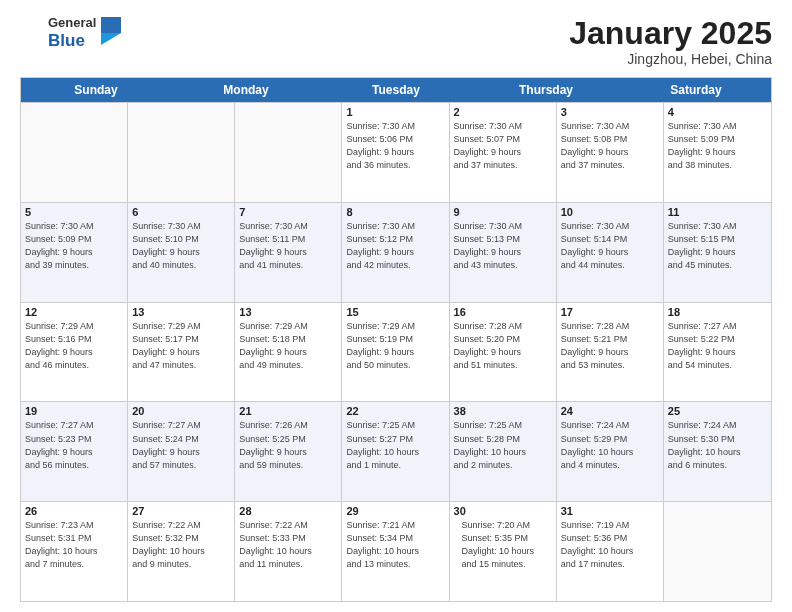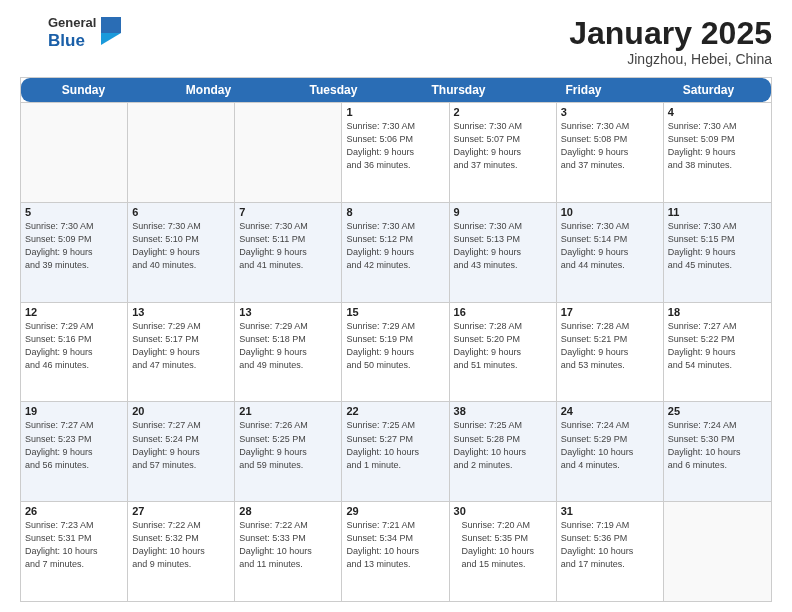--- a/index.html
+++ b/index.html
@@ -43,23 +43,22 @@
       color: #444;
     }
     .calendar {
       flex: 1;
       display: flex;
       flex-direction: column;
       border: 1px solid #ccc;
     }
     .cal-header {
       display: grid;
-      grid-template-columns: repeat(6, 1fr);
+      grid-template-columns: repeat(5, 1fr);
       background: #2a6db5;
-      border-radius: 9px;
     }
     .cal-header-cell {
       color: #fff;
       font-size: 12px;
       font-weight: bold;
       text-align: center;
       padding: 5px 2px;
     }
     .cal-body {
       display: flex;
@@ -134,21 +133,20 @@
       <div class="location">Jingzhou, Hebei, China</div>
     </div>
   </div>
 
   <div class="calendar">
     <div class="cal-header">
       <div class="cal-header-cell">Sunday</div>
       <div class="cal-header-cell">Monday</div>
       <div class="cal-header-cell">Tuesday</div>
       <div class="cal-header-cell">Thursday</div>
-      <div class="cal-header-cell">Friday</div>
       <div class="cal-header-cell">Saturday</div>
     </div>
     <div class="cal-body" id="cal-body">
     <div class="cal-row">
           <div class="cal-cell empty"></div>
           <div class="cal-cell empty"></div>
           <div class="cal-cell empty"></div>
           <div class="cal-cell">
             <div class="day-num">1</div>
             <div class="day-info" style="white-space: pre-line;">Sunrise: 7:30 AM

